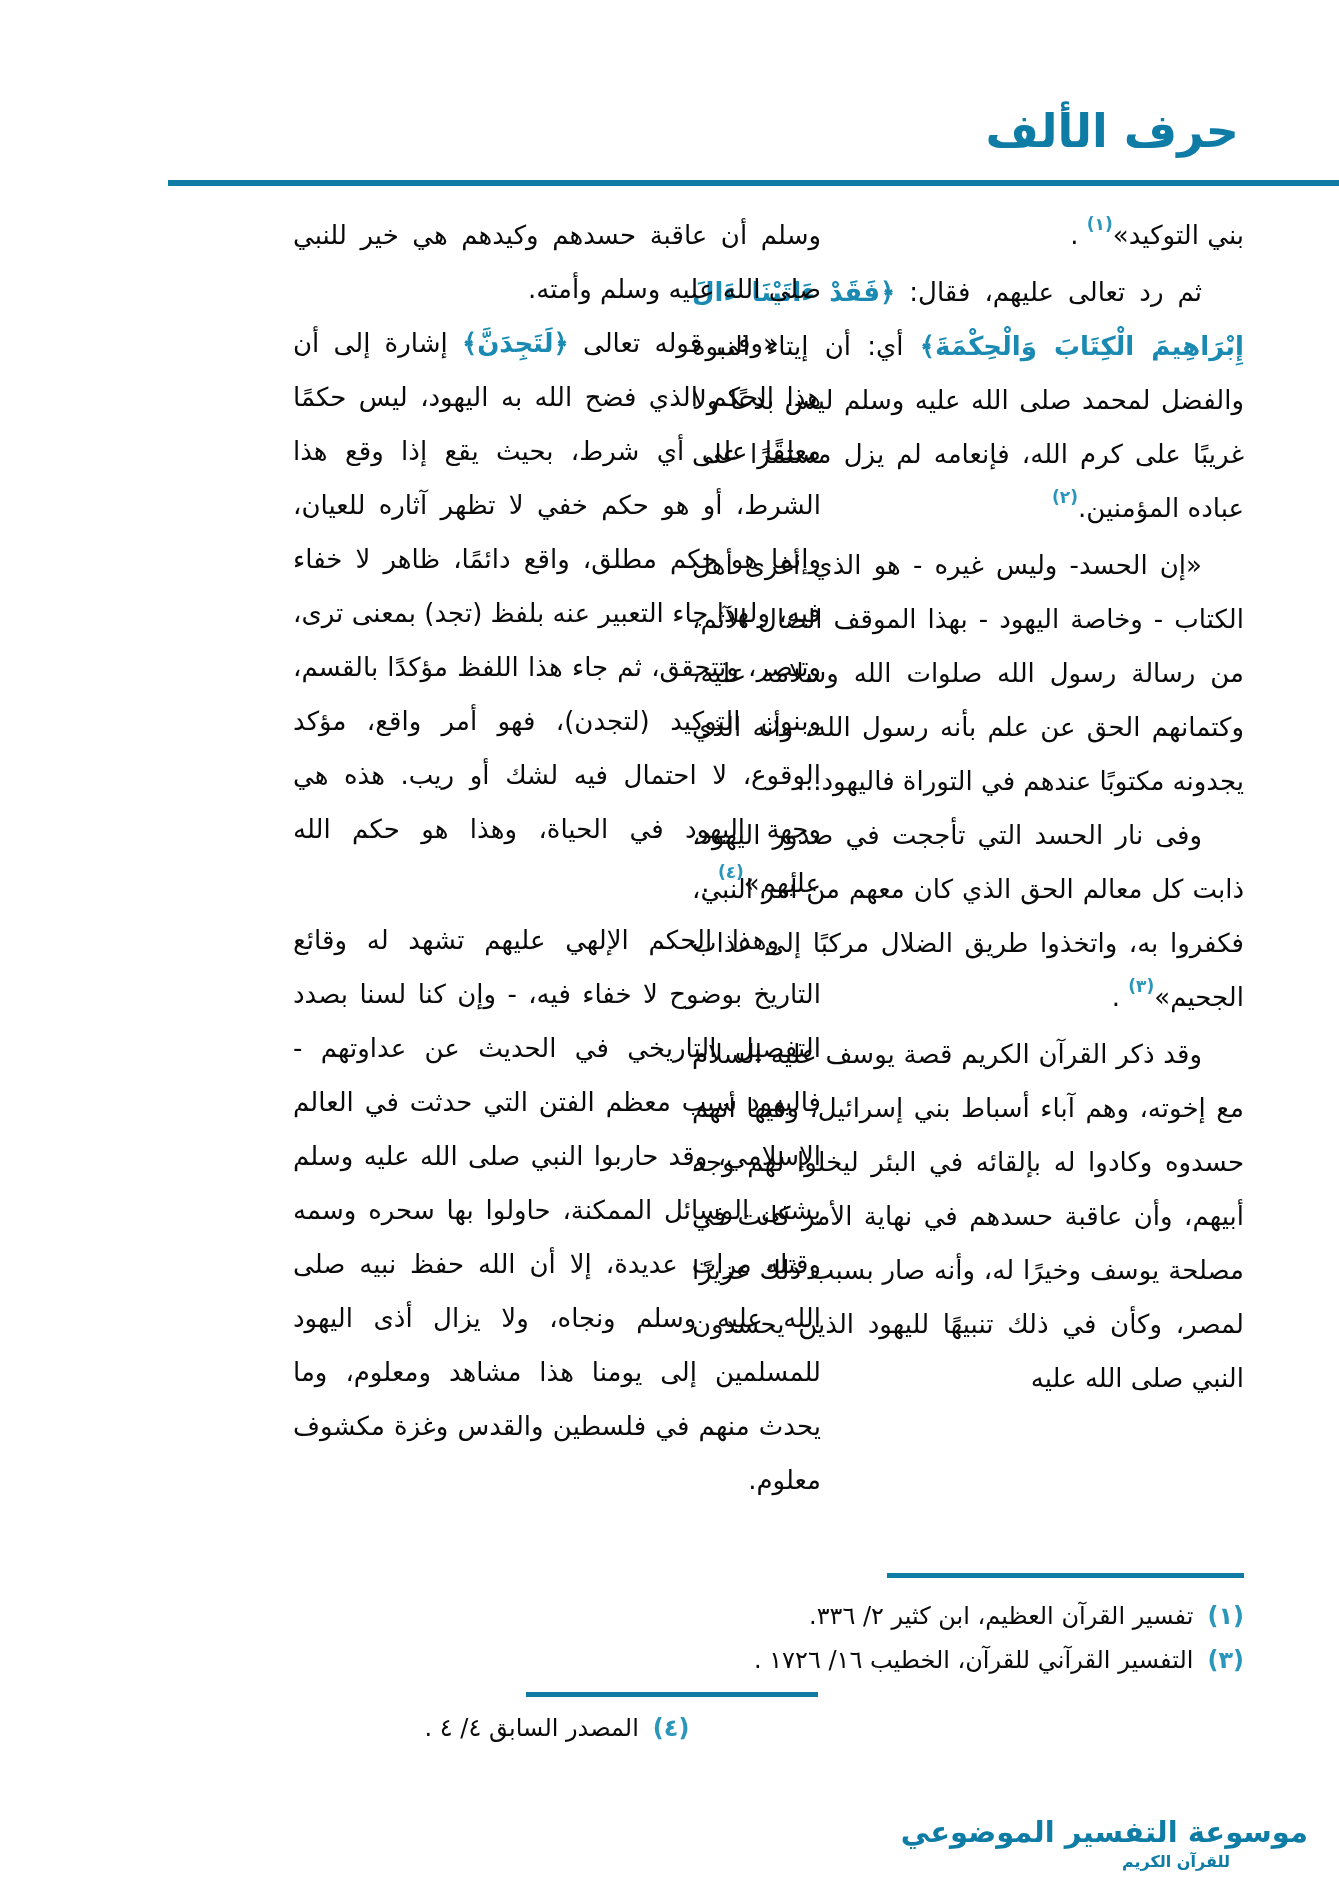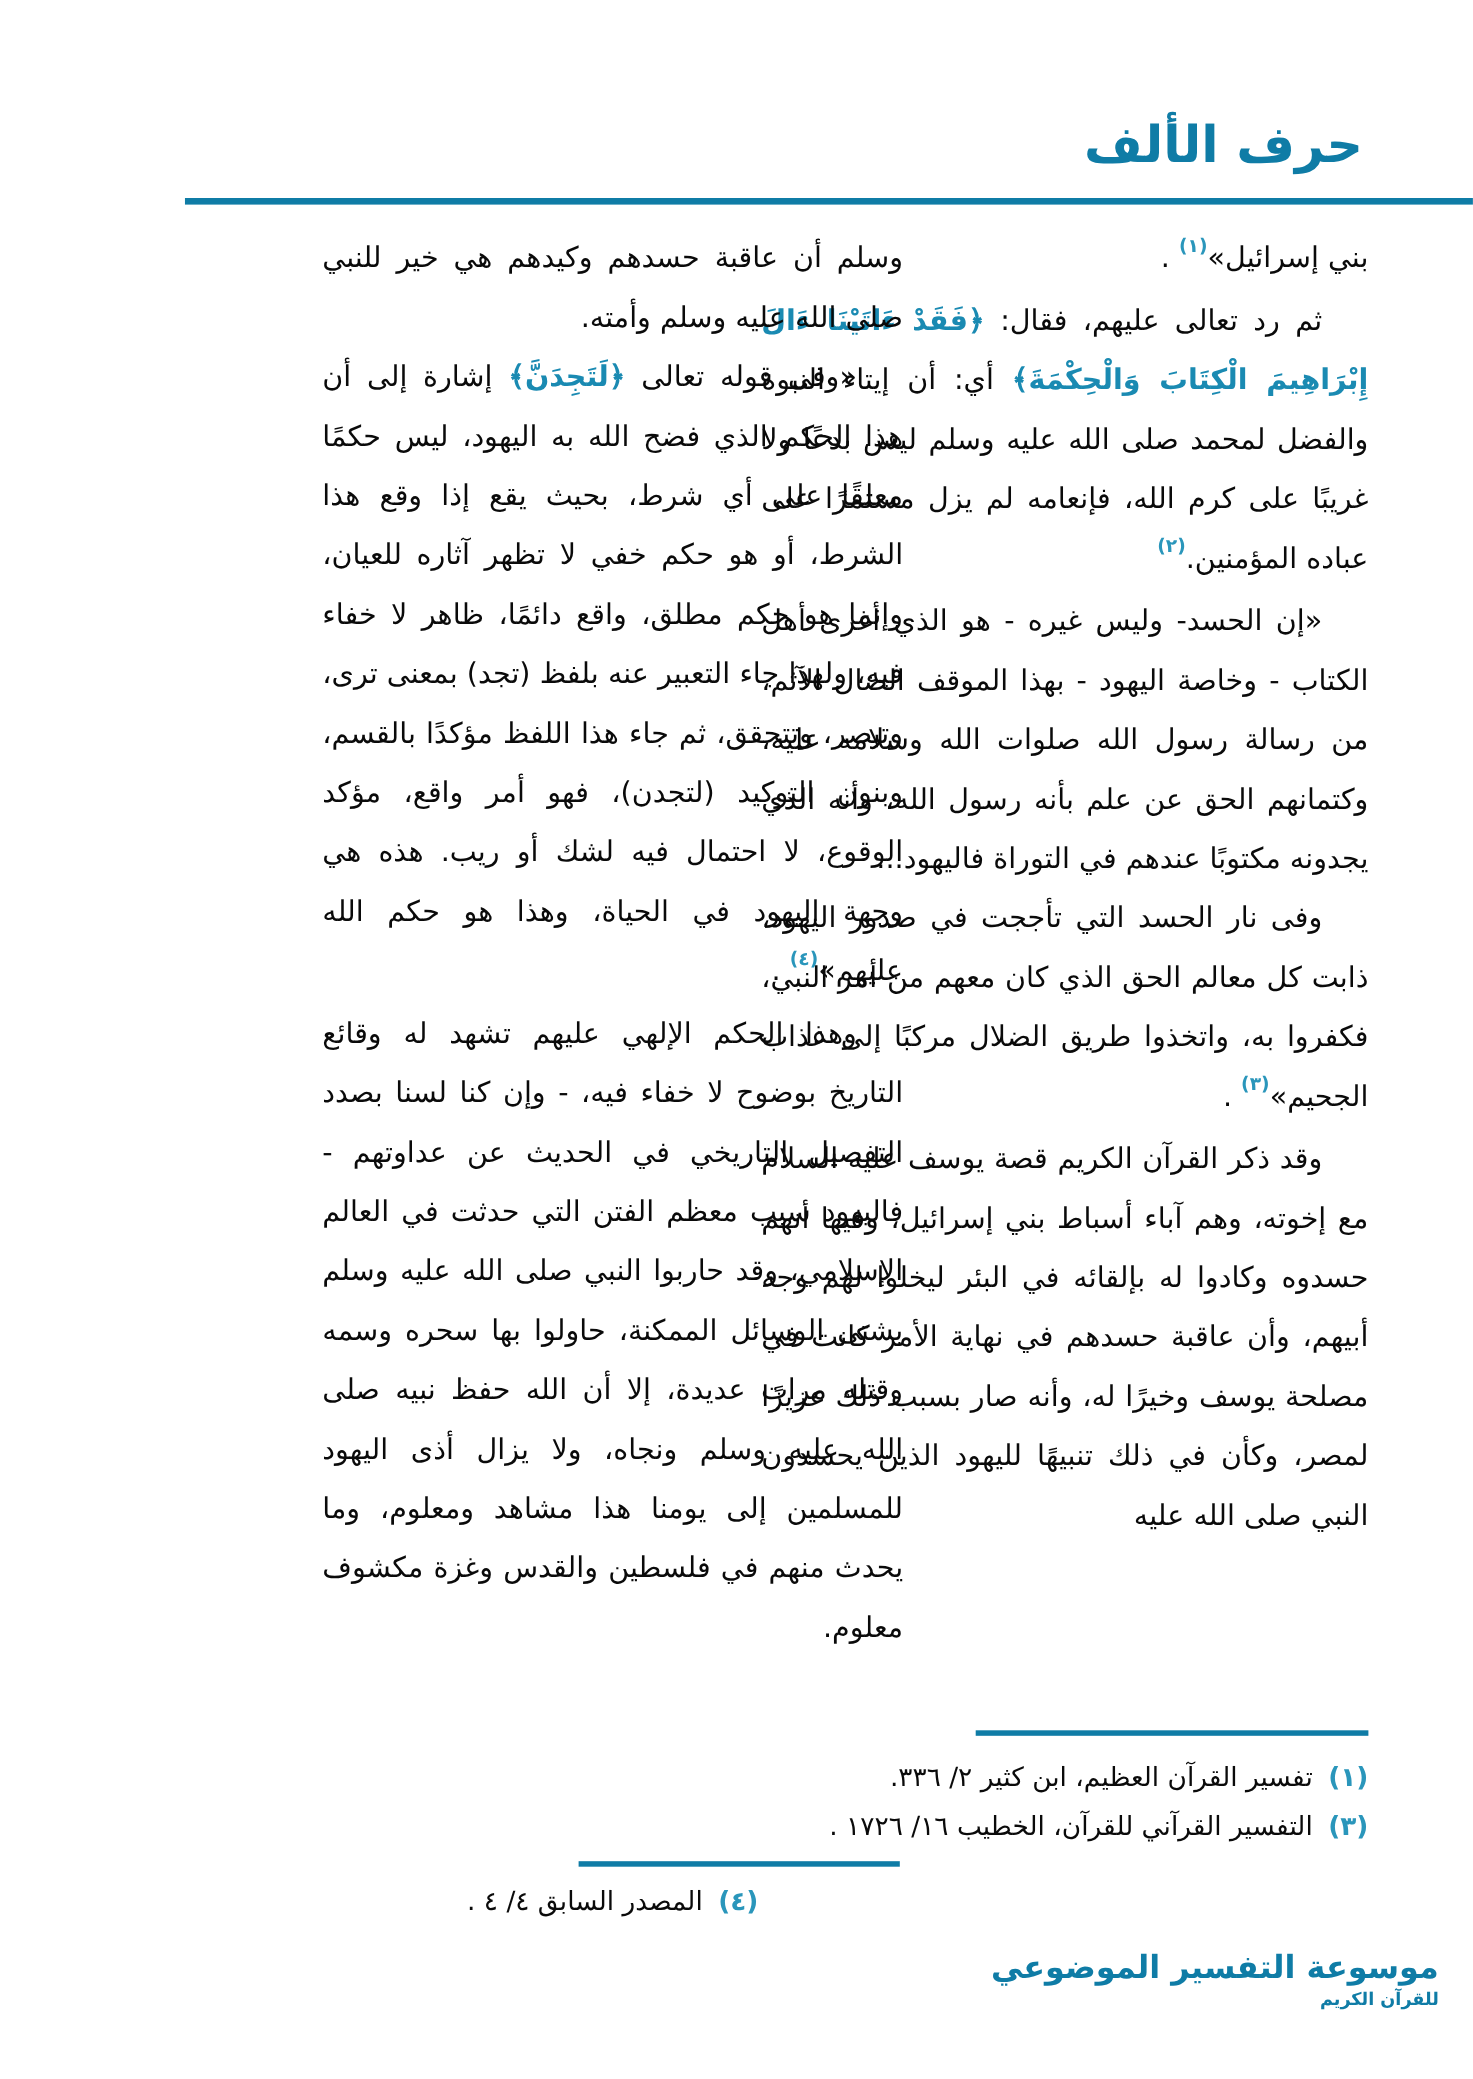--- a/index.html
+++ b/index.html
@@ -114,23 +114,24 @@
   .footnotes-left .footnote{text-align:center;}
   .fn-marker{
     color:var(--fnmark);
     font-weight:bold;
     margin-left:14px;
   }
   .fn-text{}
   
   .footer-logo{
     position:absolute;
-    top:1772px;
+    top:1816px;
     left:876px;
     width:264px;
+    text-align:center;
     color:var(--accent);
     line-height:1.15;
   }
   .footer-logo .logo-line1{
     font-size:29px;
     font-weight:bold;
     display:block;
     white-space:nowrap;
   }
   .footer-logo .logo-line2{
@@ -158,21 +159,21 @@
 </style>
 </head>
 <body>
 
 <div id="page">
 
   <div class="header-title">حرف الألف</div>
   <div class="header-rule"></div>
 
   <div class="column col-right">
-    <p class="para no-indent"><span class="seg-text">بني إسرائيل»</span><span class="seg-fn">(١)</span><span class="seg-text"> .</span></p>
+    <p class="para no-indent"><span class="seg-text">بني التوكيد»</span><span class="seg-fn">(١)</span><span class="seg-text"> .</span></p>
     <p class="para"><span class="seg-text">ثم رد تعالى عليهم، فقال: </span><span class="seg-quran">﴿فَقَدْ ءَاتَيْنَا ءَالَ إِبْرَاهِيمَ الْكِتَابَ وَالْحِكْمَةَ﴾</span><span class="seg-text"> أي: أن إيتاء النبوة والفضل لمحمد صلى الله عليه وسلم ليس بدعًا ولا غريبًا على كرم الله، فإنعامه لم يزل مستمرًا على عباده المؤمنين.</span><span class="seg-fn">(٢)</span></p>
     <p class="para"><span class="seg-text">«إن الحسد- وليس غيره - هو الذي أغرى أهل الكتاب - وخاصة اليهود - بهذا الموقف الضال الآثم، من رسالة رسول الله صلوات الله وسلامه عليه، وكتمانهم الحق عن علم بأنه رسول الله، وأنه الذي يجدونه مكتوبًا عندهم في التوراة فاليهود...</span></p>
     <p class="para"><span class="seg-text">وفى نار الحسد التي تأججت في صدور اليهود، ذابت كل معالم الحق الذي كان معهم من أمر النبي، فكفروا به، واتخذوا طريق الضلال مركبًا إلى عذاب الجحيم»</span><span class="seg-fn">(٣)</span><span class="seg-text"> .</span></p>
     <p class="para"><span class="seg-text">وقد ذكر القرآن الكريم قصة يوسف عليه السلام مع إخوته، وهم آباء أسباط بني إسرائيل، وفيها أنهم حسدوه وكادوا له بإلقائه في البئر ليخلوا لهم وجه أبيهم، وأن عاقبة حسدهم في نهاية الأمر كانت في مصلحة يوسف وخيرًا له، وأنه صار بسبب ذلك عزيزًا لمصر، وكأن في ذلك تنبيهًا لليهود الذين يحسدون النبي صلى الله عليه</span></p>
   </div>
 
   <div class="column col-left">
     <p class="para no-indent"><span class="seg-text">وسلم أن عاقبة حسدهم وكيدهم هي خير للنبي صلى الله عليه وسلم وأمته.</span></p>
     <p class="para"><span class="seg-text">«وفى قوله تعالى </span><span class="seg-quran">﴿لَتَجِدَنَّ﴾</span><span class="seg-text"> إشارة إلى أن هذا الحكم الذي فضح الله به اليهود، ليس حكمًا معلقًا على أي شرط، بحيث يقع إذا وقع هذا الشرط، أو هو حكم خفي لا تظهر آثاره للعيان، وإنما هو حكم مطلق، واقع دائمًا، ظاهر لا خفاء فيه، ولهذا جاء التعبير عنه بلفظ (تجد) بمعنى ترى، وتبصر، وتتحقق، ثم جاء هذا اللفظ مؤكدًا بالقسم، وبنون التوكيد (لتجدن)، فهو أمر واقع، مؤكد الوقوع، لا احتمال فيه لشك أو ريب. هذه هي وجهة اليهود في الحياة، وهذا هو حكم الله عليهم»</span><span class="seg-fn">(٤)</span><span class="seg-text"> .</span></p>
     <p class="para"><span class="seg-text">وهذا الحكم الإلهي عليهم تشهد له وقائع التاريخ بوضوح لا خفاء فيه، - وإن كنا لسنا بصدد التفصيل التاريخي في الحديث عن عداوتهم - فاليهود سبب معظم الفتن التي حدثت في العالم الإسلامي، وقد حاربوا النبي صلى الله عليه وسلم بشتى الوسائل الممكنة، حاولوا بها سحره وسمه وقتله مرات عديدة، إلا أن الله حفظ نبيه صلى الله عليه وسلم ونجاه، ولا يزال أذى اليهود للمسلمين إلى يومنا هذا مشاهد ومعلوم، وما يحدث منهم في فلسطين والقدس وغزة مكشوف معلوم.</span></p>

